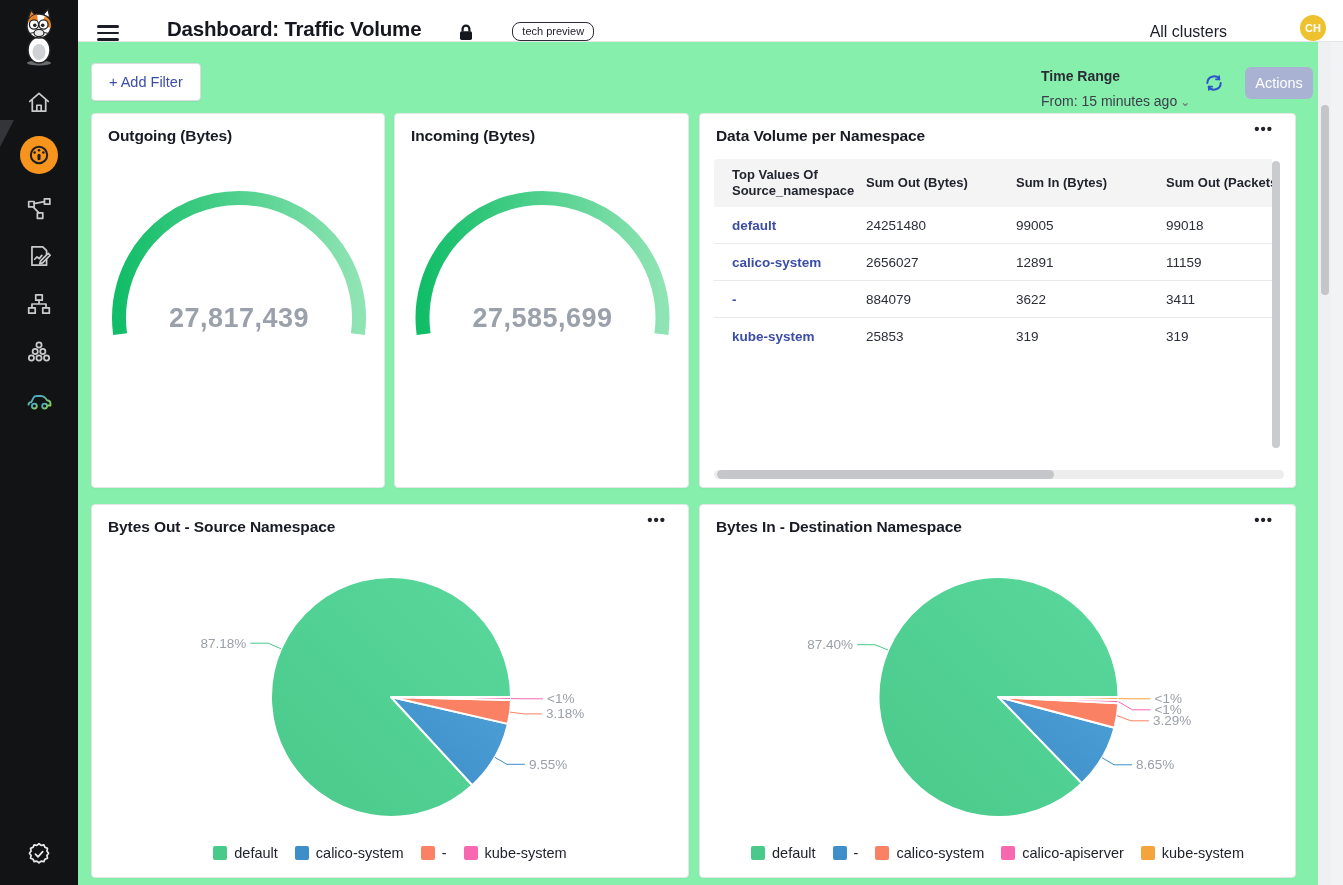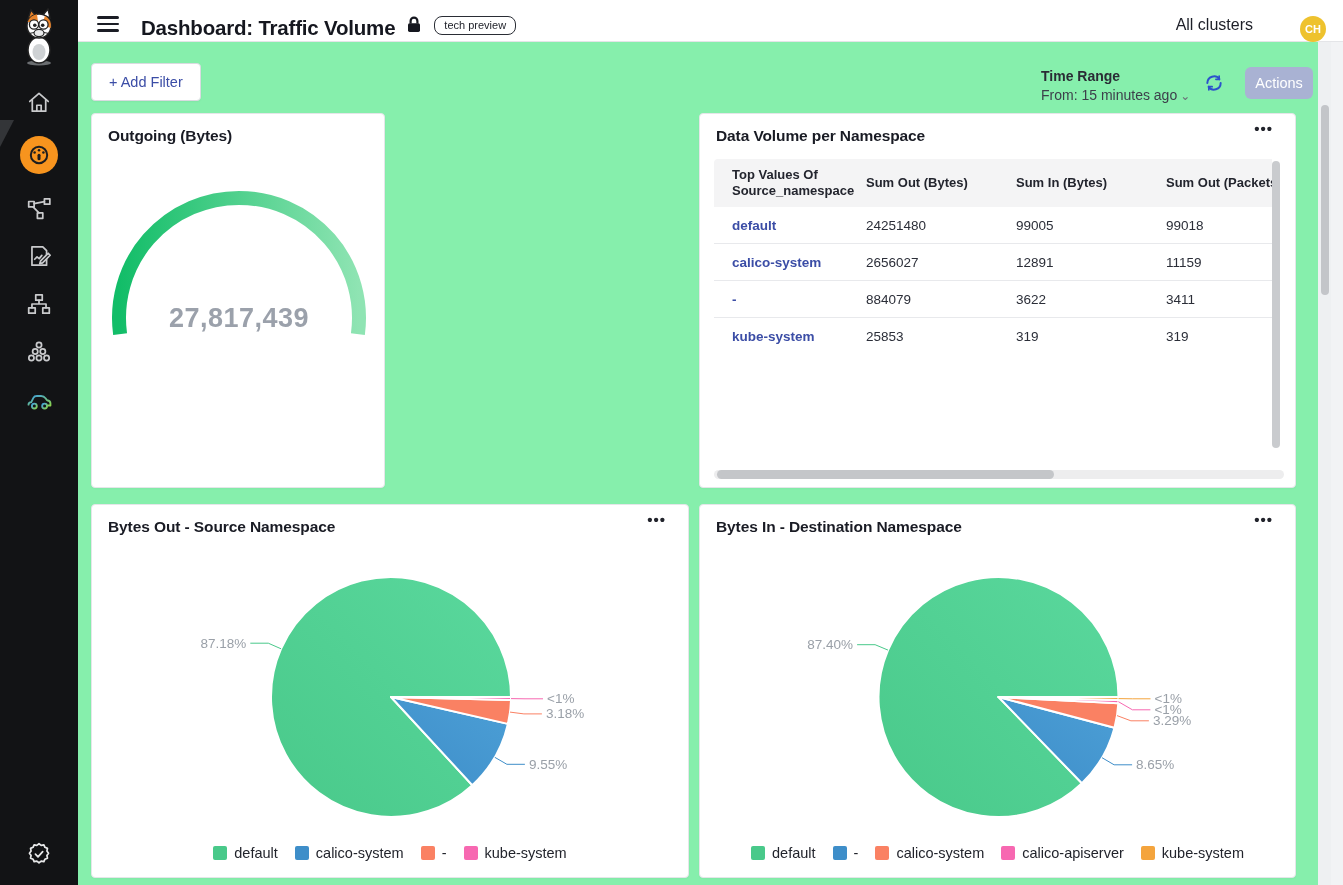--- a/index.html
+++ b/index.html
@@ -12,40 +12,40 @@
   .side-wedge { position:absolute; left:0; top:120px; width:0; height:0;
     border-top:27px solid #333538; border-right:14px solid transparent; }
   .side-nav { position:absolute; top:88px; left:0; width:78px; display:flex; flex-direction:column; align-items:center; gap:20px; }
   .side-item { width:38px; height:28px; display:flex; align-items:center; justify-content:center; cursor:pointer; }
   .side-item svg { stroke:#c9cacc; fill:none; stroke-width:1.6; stroke-linecap:round; stroke-linejoin:round; }
   .side-item.active { width:38px; height:38px; background:#f7941e; border-radius:50%; }
   .side-bottom { position:absolute; bottom:18px; left:0; width:78px; display:flex; justify-content:center; }
 
   
   .topbar { position:absolute; left:78px; top:0; width:1265px; height:42px; background:#fff;
-    border-bottom:1px solid #e4e5e8; display:flex; align-items:flex-start; padding:16px 17px 0 19px; z-index:4; }
+    border-bottom:1px solid #e4e5e8; display:flex; align-items:flex-end; padding:0 17px 0 19px; z-index:4;gap:26px; }
   .hamburger { width:22px; height:16px; display:flex; flex-direction:column; justify-content:space-between; cursor:pointer; background:none; border:none; }
   .hamburger span { display:block; height:2.6px; background:#1b1d25; border-radius:2px; }
   .page-title { font-size:20.5px; font-weight:700; color:#15171f; margin-left:22px; letter-spacing:-0.2px; }
   .lock { margin-left:12px; }
   .badge { margin-left:13px; border:1.5px solid #2a2d35; border-radius:8px; padding:2px 9px 3px; font-size:11px; color:#22242c; font-weight:500; }
   .top-spacer { flex:1; }
   .cluster-sel { font-size:16px; color:#1d1f28; margin-right:47px; cursor:pointer; }
   .avatar { width:26px; height:26px; border-radius:50%; background:#eec22e; color:#fff; font-size:11px; font-weight:700;
     display:flex; align-items:center; justify-content:center; cursor:pointer; }
 
   
   .content { position:absolute; left:66px; top:42px; width:1265px; height:843px; background:#86efac; }
 
   .btn-add-filter { position:absolute; left:25px; top:21px; height:38px; padding:0 17px; background:#fff;
     border:1px solid #d9dbe0; border-radius:4px; font-size:14.5px; color:#3b4da6; font-weight:500; cursor:pointer;
     box-shadow:0 1px 2px rgba(0,0,0,0.04); font-family:inherit; }
   .time-range { position:absolute; left:975px; top:26px; }
   .tr-title { font-size:14px; font-weight:700; color:#2a2c35; }
-  .tr-value { font-size:14px; color:#3c3f4a; margin-top:3px; cursor:pointer; }
+  .tr-value { font-size:14px; color:#3c3f4a; margin-top:9px; cursor:pointer; }
   .tr-value .chev { font-size:12px; color:#6b6e78; margin-left:3px; }
   .btn-refresh { position:absolute; left:1136px; top:30px; width:24px; height:24px; background:none; border:none; cursor:pointer; }
   .btn-actions { position:absolute; left:1179px; top:25px; width:68px; height:32px; background:#a9b2d3; color:#fff;
     border:none; border-radius:6px; font-size:14.5px; cursor:pointer; font-family:inherit; }
 
   .card { position:absolute; background:#fff; border:1px solid #e5e6e9; border-radius:4px; box-shadow:0 1px 2px rgba(16,24,40,0.03); }
   .card h2 { position:absolute; left:16px; top:13px; font-size:15.5px; font-weight:700; color:#191b24; letter-spacing:-0.1px; }
   .more { position:absolute; right:22px; top:6px; font-size:15px; font-weight:700; color:#22242c; letter-spacing:1px;
     background:none; border:none; cursor:pointer; }
 
@@ -233,20 +233,33 @@
           <linearGradient id="gg1" x1="0" y1="0" x2="1" y2="0">
             <stop offset="0" stop-color="#12bd68"></stop>
               <stop offset="1" stop-color="#8fe4b3"></stop>
           </linearGradient>
         </defs>
         <path d="M 28.1 174.1 A 120 120 0 1 1 265.9 174.1" stroke="url(#gg1)" stroke-width="14" fill="none"></path>
         <text class="gauge-value" x="147" y="167" text-anchor="middle">27,817,439</text>
       </svg>
     </section>
 
+    <section class="card card-gauge2">
+      <h2>Incoming (Bytes)</h2>
+      <svg class="gauge-svg" width="295" height="250" viewBox="0 0 295 250">
+        <defs>
+          <linearGradient id="gg2" x1="0" y1="0" x2="1" y2="0">
+            <stop offset="0" stop-color="#12bd68"></stop>
+              <stop offset="1" stop-color="#8fe4b3"></stop>
+          </linearGradient>
+        </defs>
+        <path d="M 28.6 174.1 A 120 120 0 1 1 266.4 174.1" stroke="url(#gg2)" stroke-width="14" fill="none"></path>
+        <text class="gauge-value" x="147.5" y="167" text-anchor="middle">27,585,699</text>
+      </svg>
+    </section>
 
     <section class="card card-table">
       <h2>Data Volume per Namespace</h2>
       <button class="more">•••</button>
       <div class="tbl-wrap">
         <div class="tbl" id="ns-table">
             <div class="tr thead">
               <div class="th c1">Top Values Of Source_namespace</div>
               <div class="th c2">Sum Out (Bytes)</div>
               <div class="th c3">Sum In (Bytes)</div>

